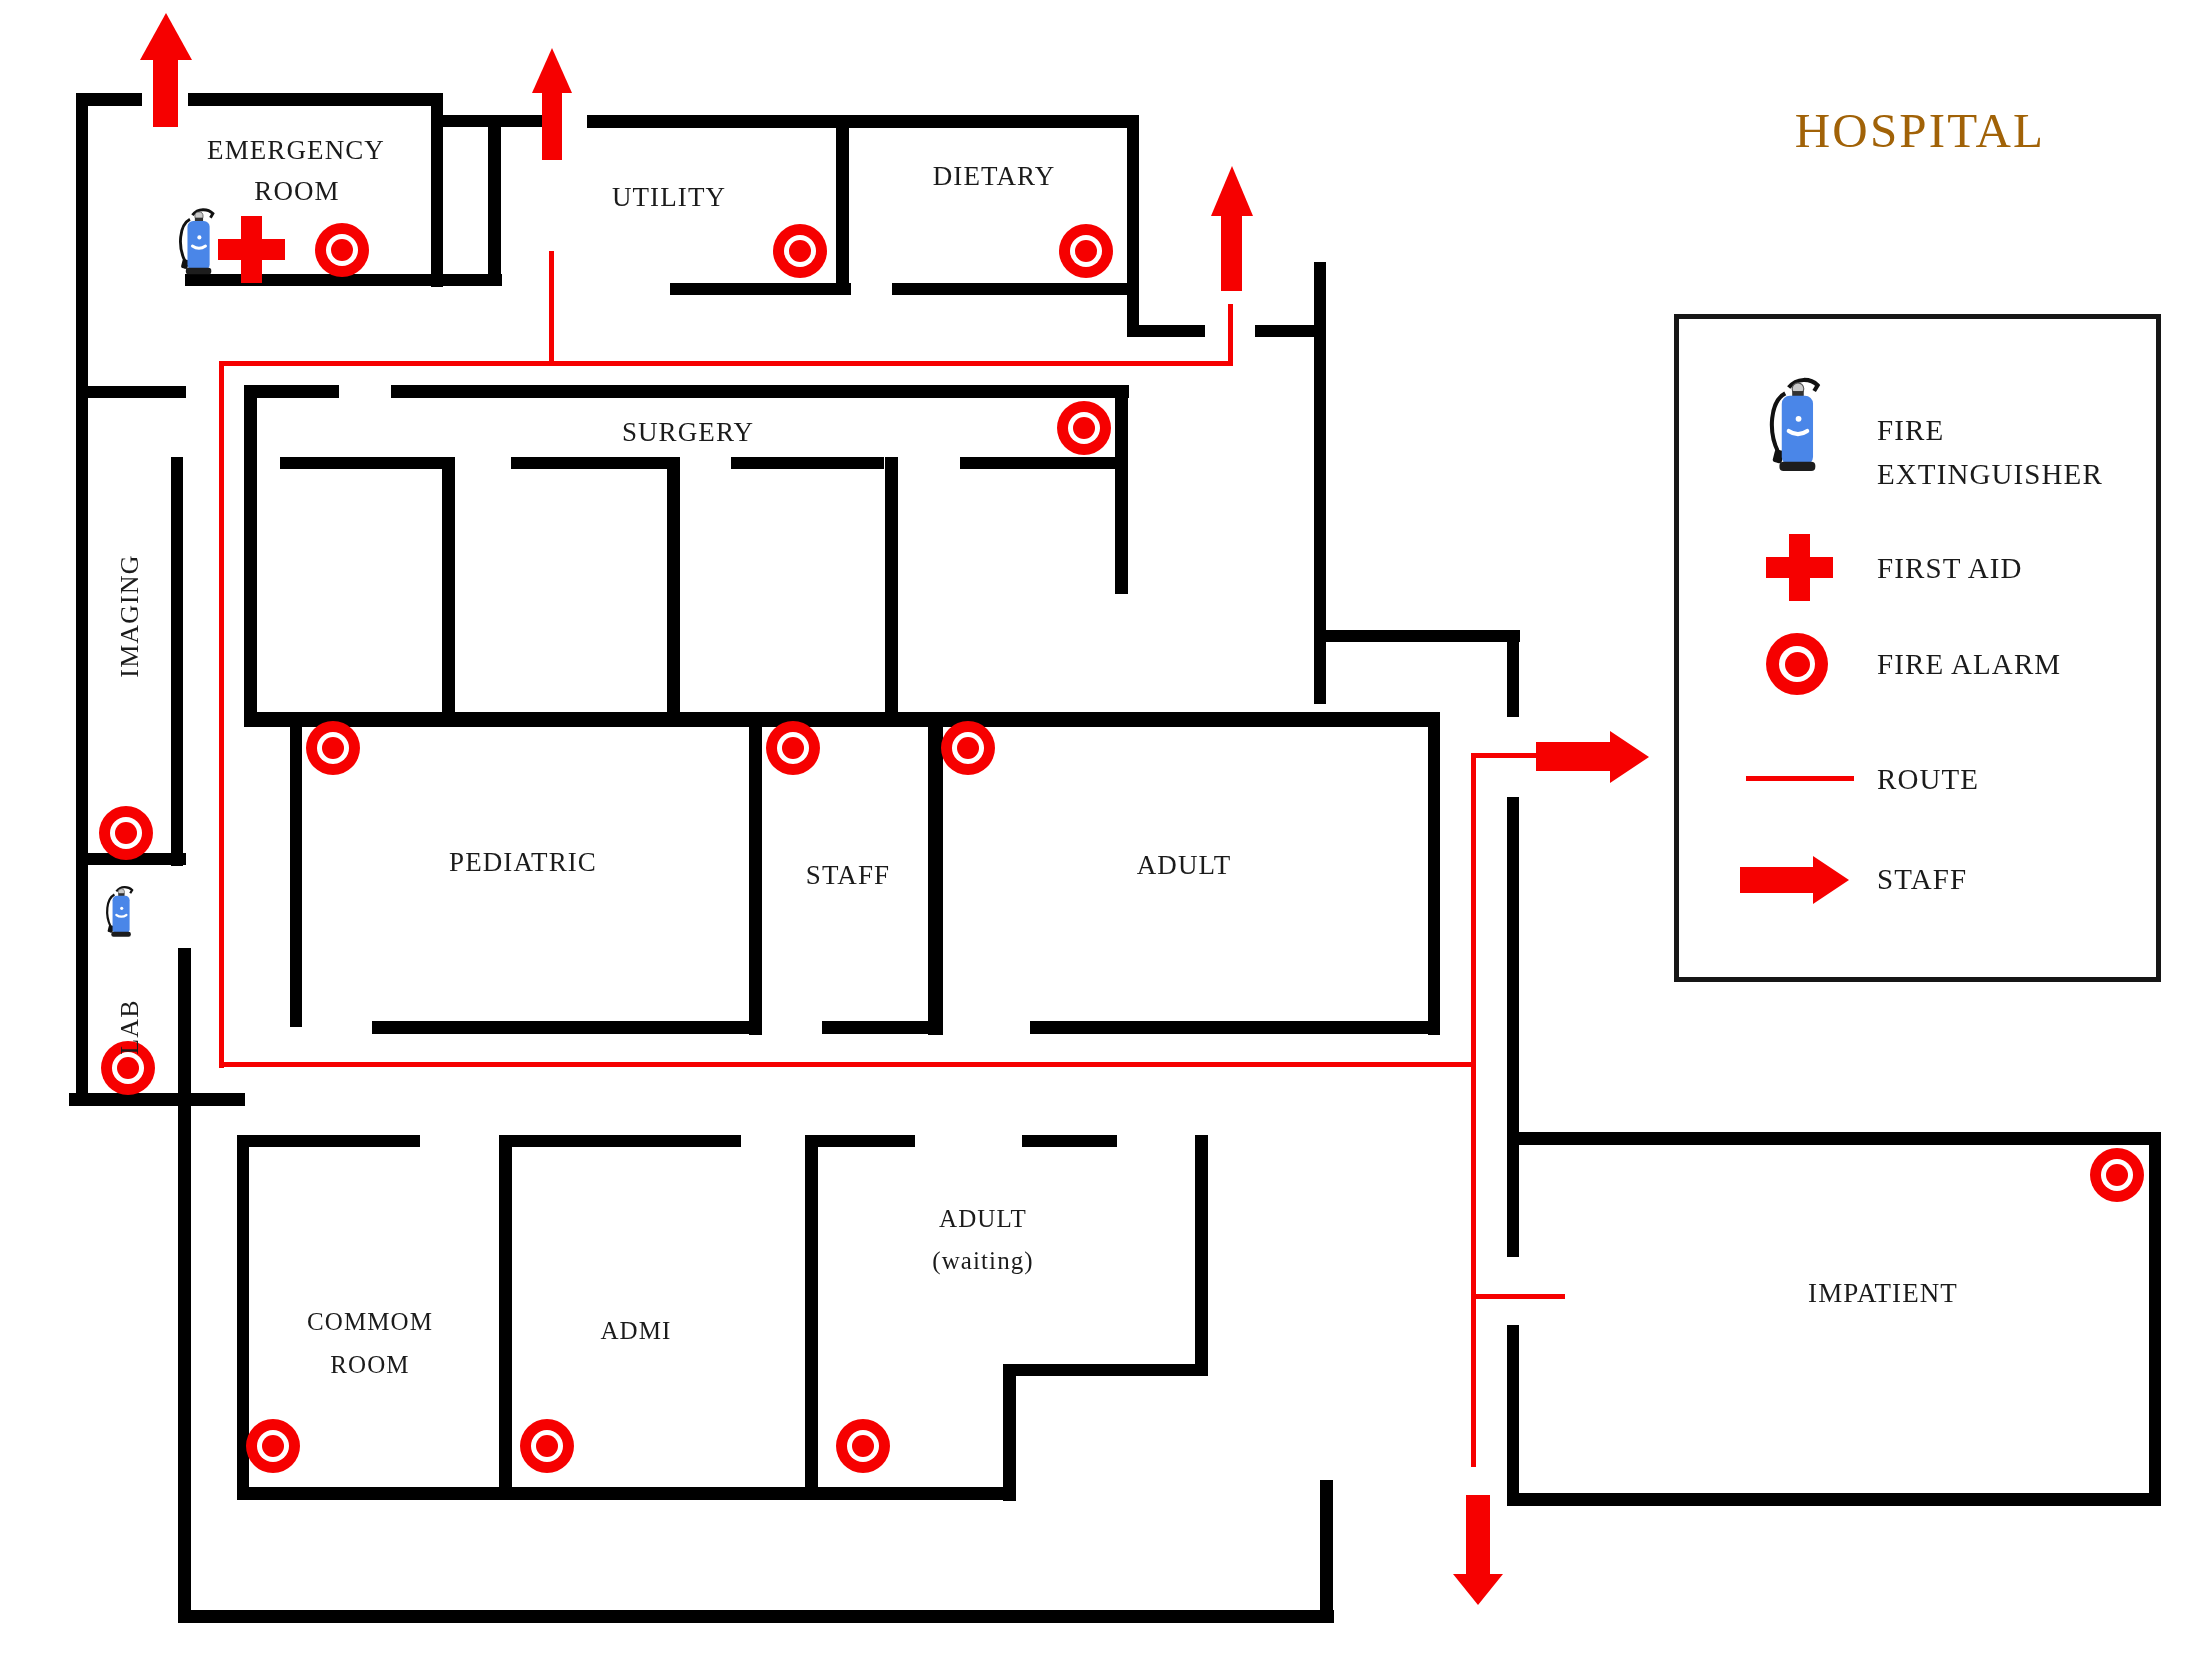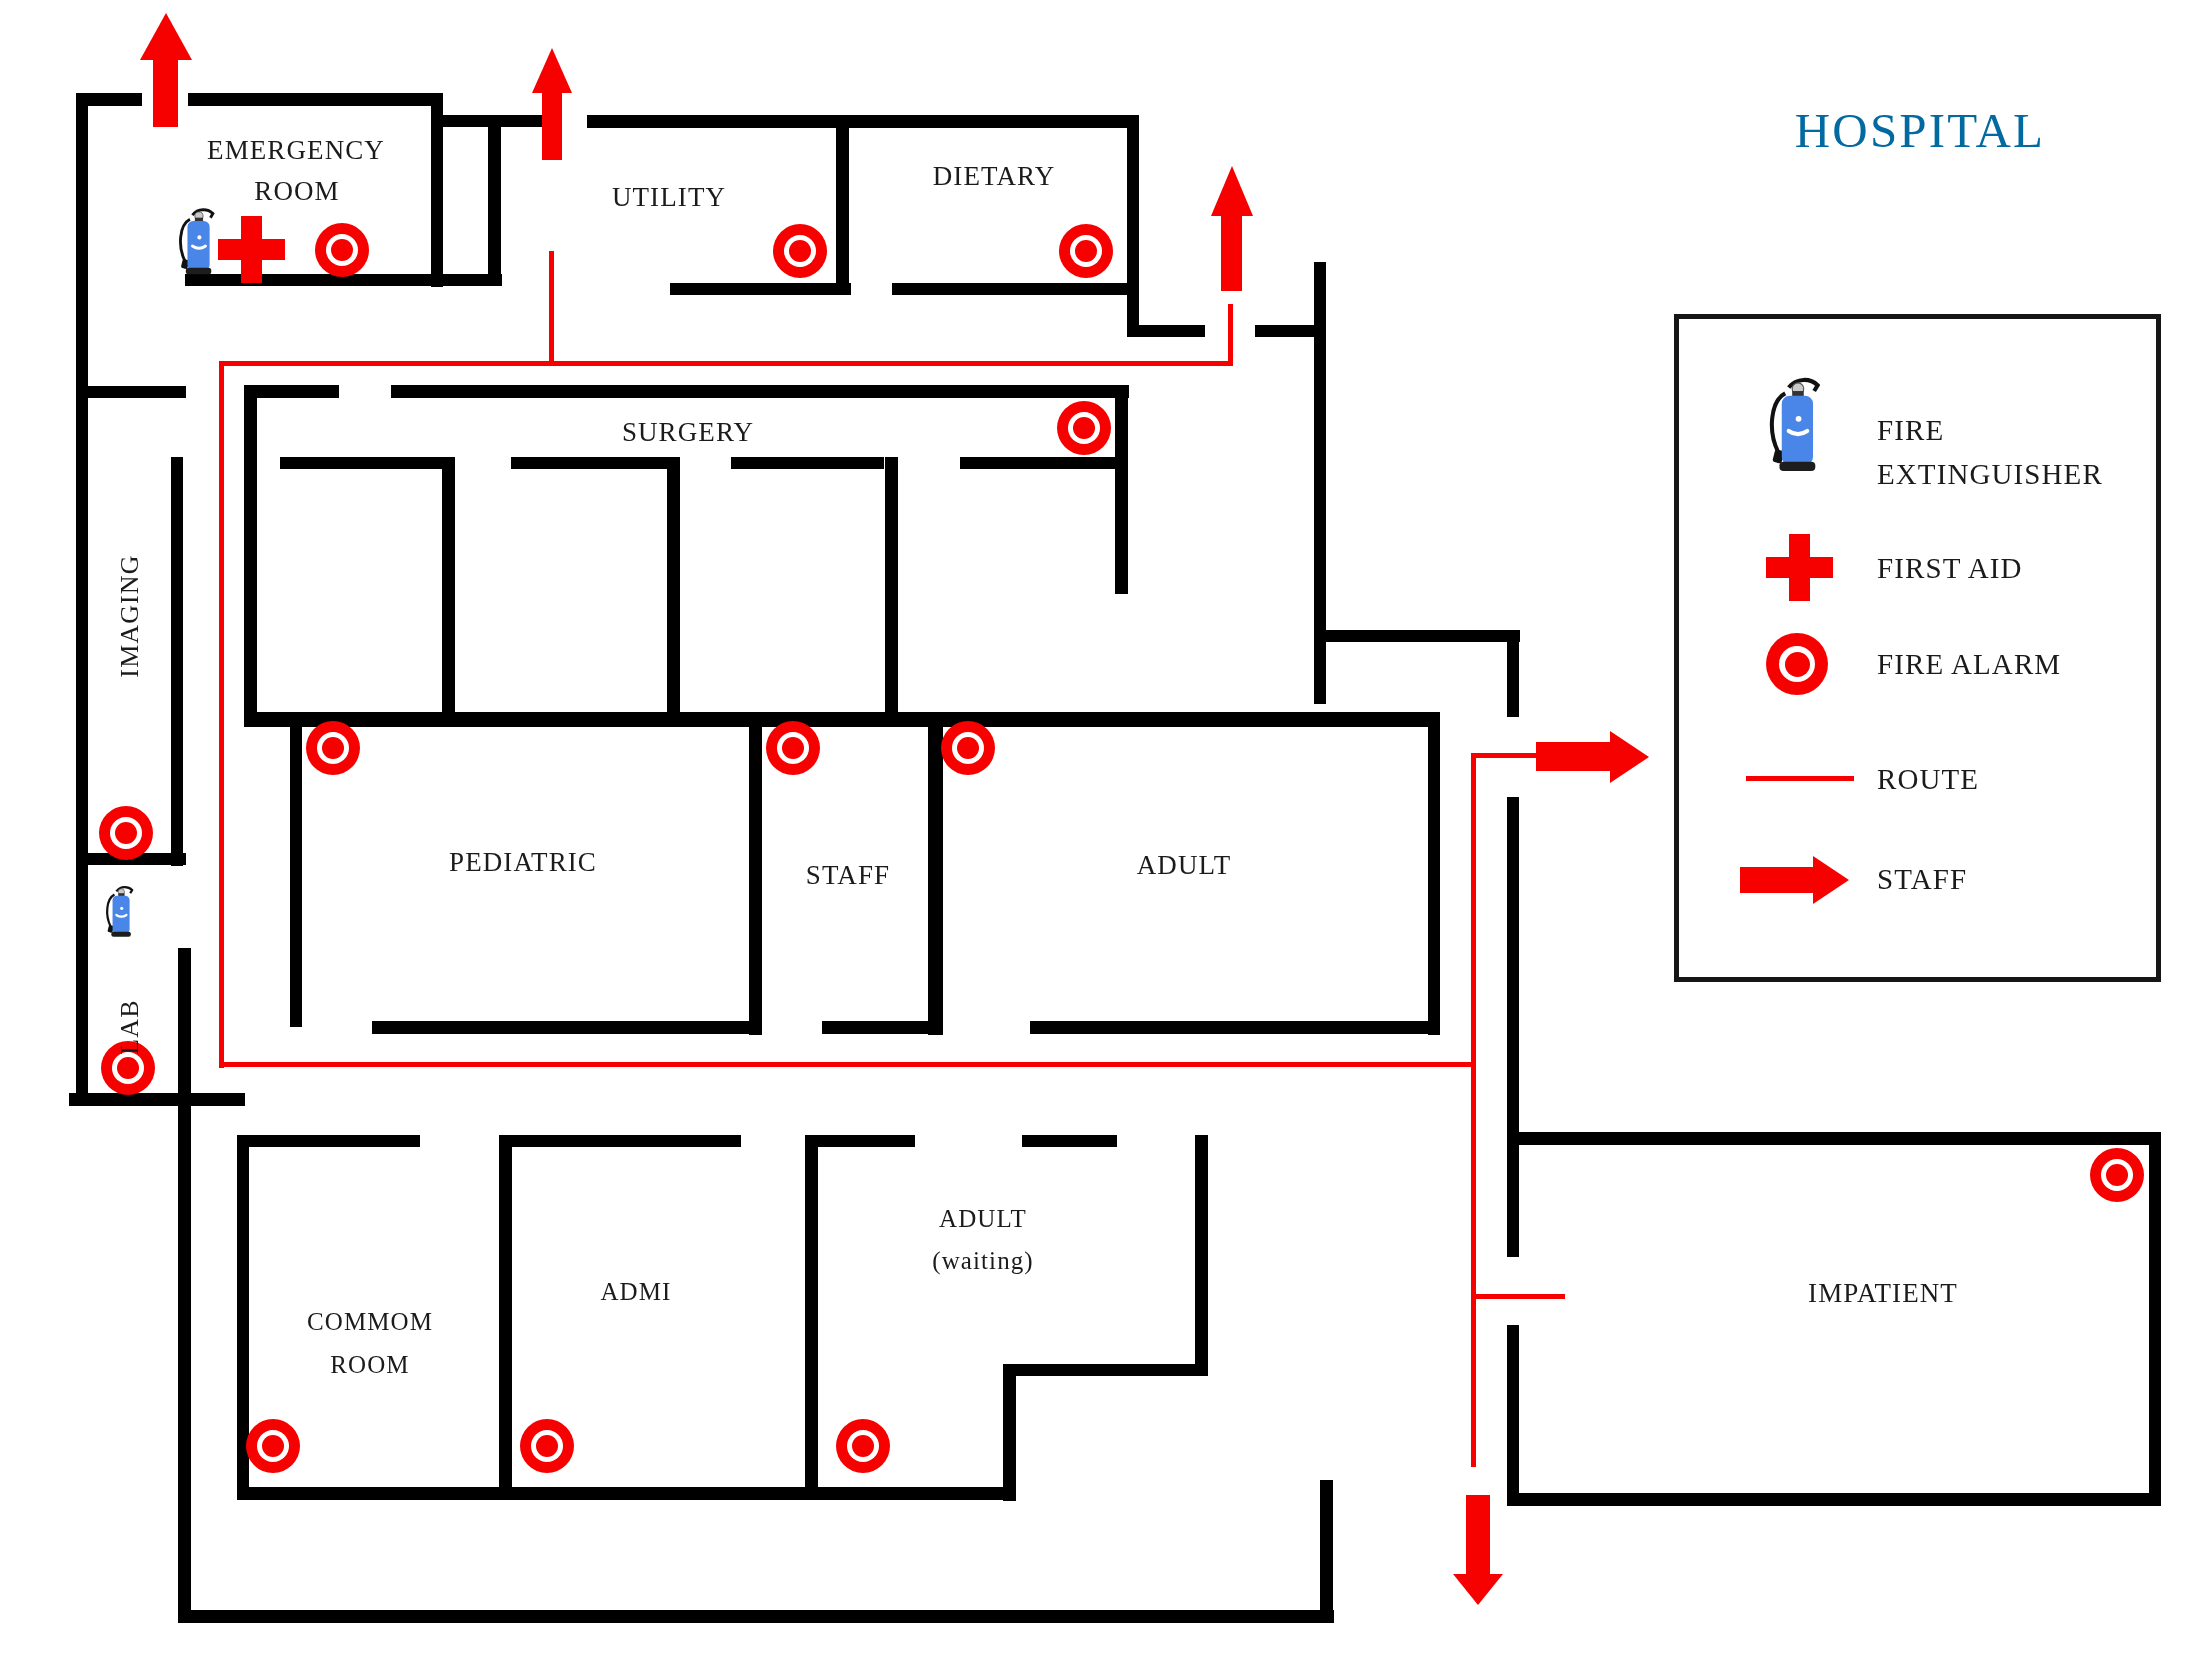--- a/index.html
+++ b/index.html
@@ -5,21 +5,21 @@
   html,body{margin:0;padding:0;background:#fff;}
   #plan{position:relative;width:2194px;height:1676px;background:#ffffff;overflow:hidden;
         font-family:"Liberation Serif","DejaVu Serif",serif;}
   .w{position:absolute;background:#000;}
   .r{position:absolute;background:#f60000;}
   .lbl{position:absolute;color:#1b1b1b;text-align:center;white-space:nowrap;
        transform:translate(-50%,-50%);font-size:27px;letter-spacing:1.1px;}
   .lbl.small{font-size:25px;}
   .vlbl{position:absolute;color:#1b1b1b;white-space:nowrap;font-size:26px;letter-spacing:1.1px;
         transform:translate(-50%,-50%) rotate(-90deg);}
-  .title{position:absolute;color:#0369a1;transform:translate(-50%,-50%);white-space:nowrap;
+  .title{position:absolute;color:#a16207;transform:translate(-50%,-50%);white-space:nowrap;
          font-size:49px;letter-spacing:2.2px;}
   
   .alarm{position:absolute;width:54px;height:54px;background:#f60000;border-radius:50%;
          display:flex;align-items:center;justify-content:center;}
   .alarm>div{width:32px;height:32px;background:#fff;border-radius:50%;
              display:flex;align-items:center;justify-content:center;}
   .alarm>div>div{width:22.4px;height:22.4px;background:#f60000;border-radius:50%;}
   .alarm.big{width:62px;height:62px;}
   .alarm.big>div{width:36px;height:36px;}
   .alarm.big>div>div{width:25px;height:25px;}
@@ -230,21 +230,21 @@
   <div class="lbl" style="left:669px;top:197px">UTILITY</div>
   <div class="lbl" style="left:994px;top:176px">DIETARY</div>
   <div class="lbl" style="left:688px;top:432px">SURGERY</div>
   <div class="vlbl" style="left:130px;top:616px">IMAGING</div>
   <div class="vlbl" style="left:130px;top:1027px">LAB</div>
   <div class="lbl" style="left:523px;top:862px">PEDIATRIC</div>
   <div class="lbl" style="left:848px;top:875px">STAFF</div>
   <div class="lbl" style="left:1184px;top:865px">ADULT</div>
   <div class="lbl small" style="left:370px;top:1322px">COMMOM</div>
   <div class="lbl small" style="left:370px;top:1365px">ROOM</div>
-  <div class="lbl small" style="left:636px;top:1292px">ADMI</div>
+  <div class="lbl small" style="left:636px;top:1331px">ADMI</div>
   <div class="lbl small" style="left:983px;top:1219px">ADULT</div>
   <div class="lbl small" style="left:983px;top:1261px">(waiting)</div>
   <div class="lbl" style="left:1883px;top:1293px">IMPATIENT</div>
 
   <div class="title" style="left:1920px;top:130px">HOSPITAL</div>
 
   <div class="legendbox" style="left:1674px;top:314px;width:477px;height:658px"></div>
 
   <svg style="position:absolute;left:1763px;top:376px" width="63" height="110" viewBox="0 0 100 190">
     <path d="M34,30 C8,44 4,96 22,132 22,140 18,144 24,148" stroke="#111" stroke-width="7" fill="none"></path>

